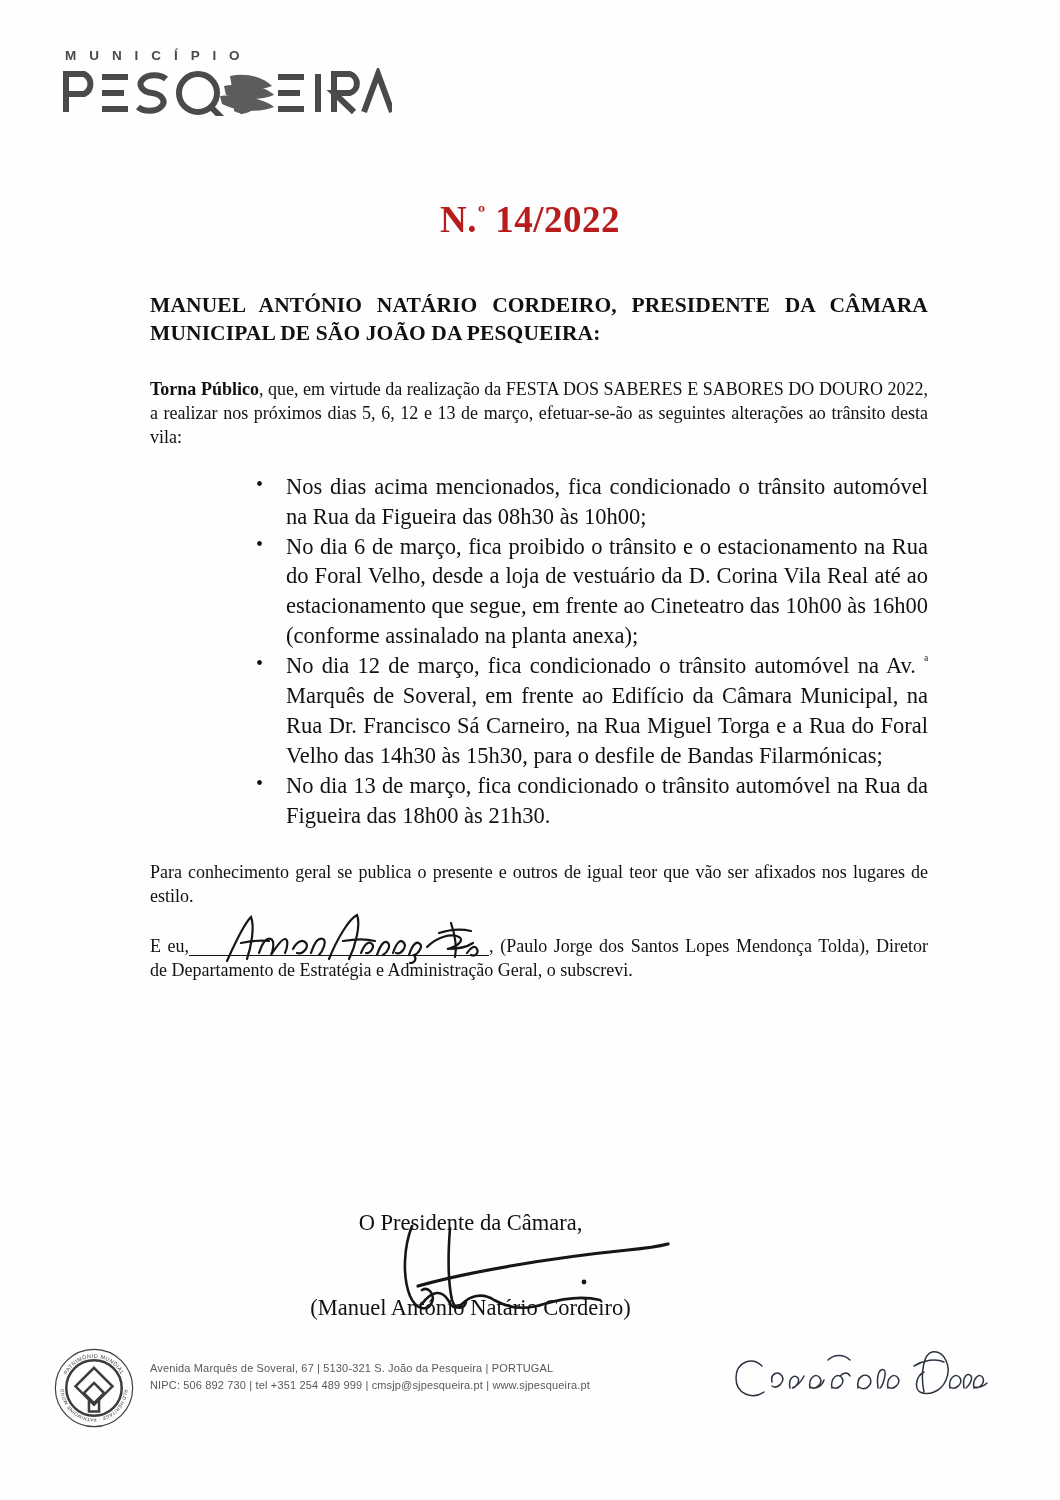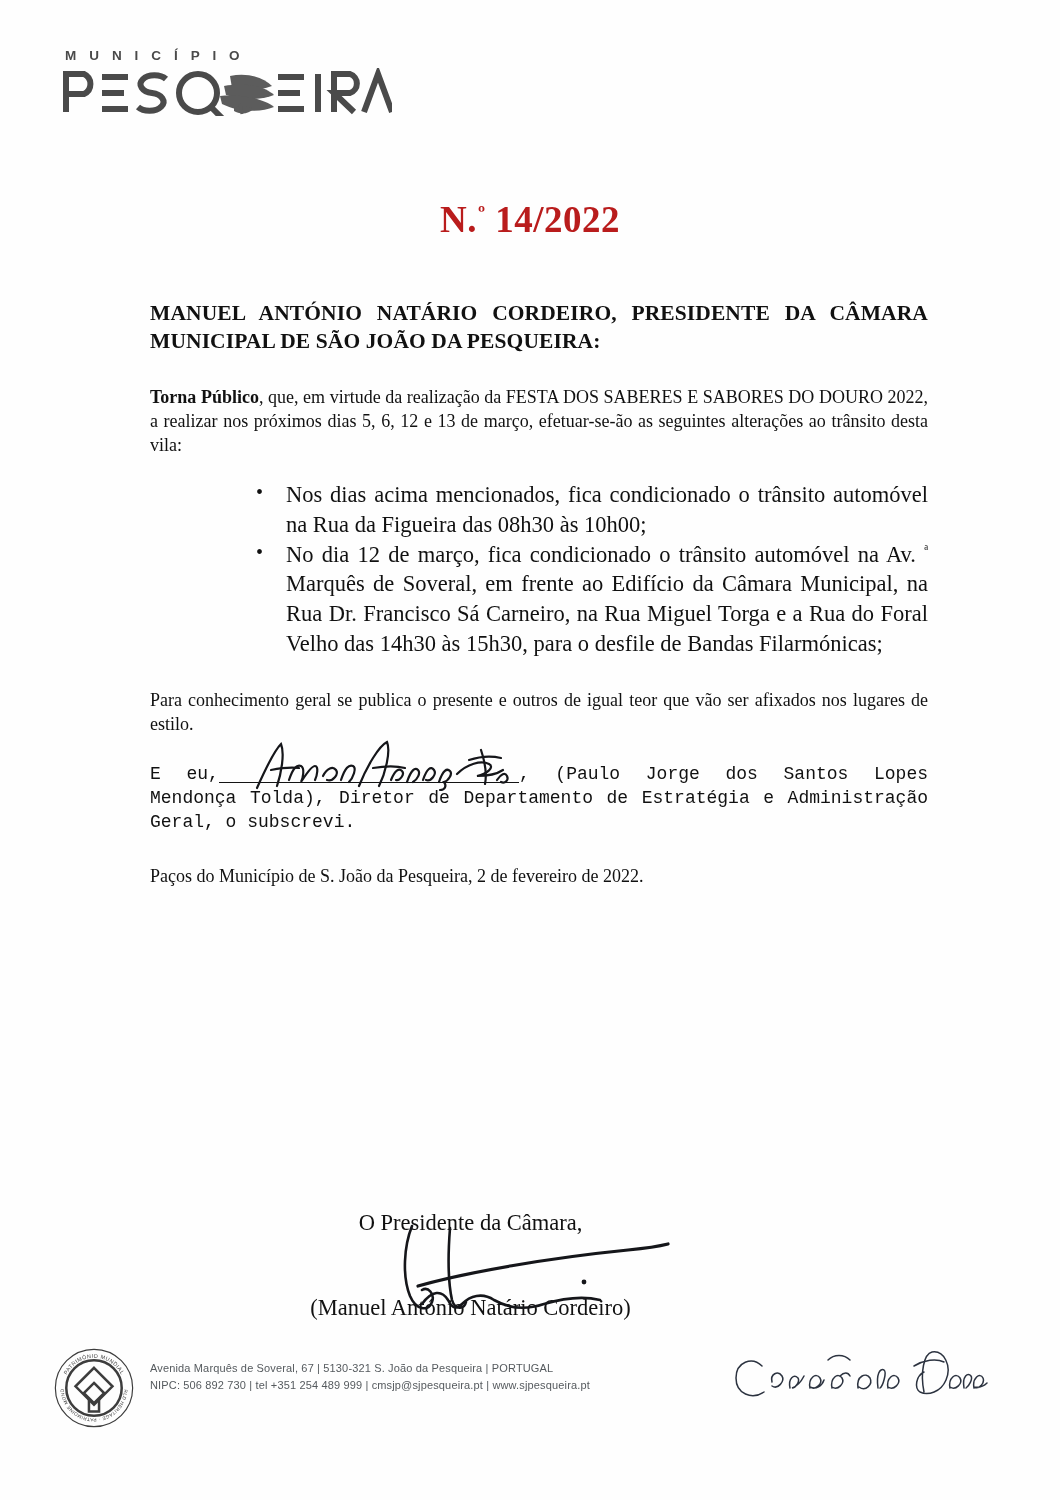--- a/index.html
+++ b/index.html
@@ -71,21 +71,21 @@
   .doc-number sup {
     font-size: 0.58em;
     vertical-align: 0.55em;
     margin-left: 1px;
   }
 
   
   .body-block {
     position: absolute;
     left: 150px;
-    top: 300px;
+    top: 292px;
     width: 778px;
   }
   p {
     margin: 0;
     text-align: justify;
     font-size: 18px;
     line-height: 1.33;
   }
   .heading-para {
     font-weight: bold;
@@ -121,21 +121,21 @@
     top: -1px;
     font-size: 20px;
     line-height: 1.33;
   }
   .sup-a {
     font-size: 0.62em;
     vertical-align: 0.52em;
   }
 
   .closing-para { margin-bottom: 26px; }
-  .subscribe-para { margin-bottom: 30px; font-family: Liberation Mono, monospace; }
+  .subscribe-para { margin-bottom: 44px; }
   .date-para { margin-bottom: 0; }
 
   
   .sig-rule {
     display: inline-block;
     width: 300px;
     border-bottom: 1.6px solid #141414;
     height: 1.05em;
     vertical-align: -0.22em;
     position: relative;
@@ -259,21 +259,23 @@
   <div class="doc-number"><span>N.</span><sup>º</sup><span> 14/2022</span></div>
 
   <div class="body-block">
 
     <p class="heading-para">MANUEL ANTÓNIO NATÁRIO CORDEIRO, PRESIDENTE DA CÂMARA MUNICIPAL DE SÃO JOÃO DA PESQUEIRA:</p>
 
     <p class="intro-para"><span class="lead">Torna Público</span><span>, que, em virtude da realização da FESTA DOS SABERES E SABORES DO DOURO 2022, a realizar nos próximos dias 5, 6, 12 e 13 de março, efetuar-se-ão as seguintes alterações ao trânsito desta vila:</span></p>
 
     <ul class="clauses">
       <li>Nos dias acima mencionados, fica condicionado o trânsito automóvel na Rua da Figueira das 08h30 às 10h00;</li>
+      <li>No dia 6 de março, fica proibido o trânsito e o estacionamento na Rua do Foral Velho, desde a loja de vestuário da D. Corina Vila Real até ao estacionamento que segue, em frente ao Cineteatro das 10h00 às 16h00 (conforme assinalado na planta anexa);</li>
       <li><span>No dia 12 de março, fica condicionado o trânsito automóvel na Av. </span><span class="sup-a">ª</span><span> Marquês de Soveral, em frente ao Edifício da Câmara Municipal, na Rua Dr. Francisco Sá Carneiro, na Rua Miguel Torga e a Rua do Foral Velho das 14h30 às 15h30, para o desfile de Bandas Filarmónicas;</span></li>
+      <li>No dia 13 de março, fica condicionado o trânsito automóvel na Rua da Figueira das 18h00 às 21h30.</li>
     </ul>
 
     <p class="closing-para">Para conhecimento geral se publica o presente e outros de igual teor que vão ser afixados nos lugares de estilo.</p>
 
     <p class="subscribe-para"><span>E eu,</span><span class="sig-rule"><svg class="sig-scrawl" viewBox="0 0 280 54" aria-hidden="true">
         <g fill="none" stroke="#15161a" stroke-width="2.2" stroke-linecap="round">
           <path d="M16 48 C24 30 34 10 40 4 C44 14 40 34 36 46"></path>
           <path d="M30 30 C40 28 50 27 58 28"></path>
           <path d="M48 40 C52 28 56 24 60 26 C64 28 62 38 60 42 C64 36 70 26 74 26 C78 26 76 36 74 40"></path>
           <path d="M82 36 C86 28 92 26 95 30 C98 34 92 42 86 40"></path>
@@ -284,21 +286,20 @@
           <path d="M166 42 C170 30 174 27 177 30 C180 33 176 40 172 42"></path>
           <path d="M182 40 C186 28 190 26 193 30 C196 34 190 42 185 40"></path>
           <path d="M198 42 C202 30 206 28 209 31 C212 34 207 41 203 42 C206 46 204 50 199 50"></path>
           <path d="M216 34 C226 24 240 20 248 24 C254 27 246 34 236 36 C246 36 256 34 262 30"></path>
           <path d="M240 10 C244 22 246 34 244 44"></path>
           <path d="M228 20 C240 16 252 16 260 18"></path>
           <path d="M256 40 C260 34 264 32 266 36 C268 40 264 44 260 42"></path>
         </g>
       </svg></span><span>, (Paulo Jorge dos Santos Lopes Mendonça Tolda), Diretor de Departamento de Estratégia e Administração Geral, o subscrevi.</span></p>
 
-    <p class="date-para">Paços do Município de S. João da Pesqueira, 2 de fevereiro de 2022.</p>
   </div>
 
   <div class="president-block">
     <div class="president-role">O Presidente da Câmara,</div>
     <svg class="president-scrawl" viewBox="0 0 300 110" aria-hidden="true">
       <g fill="none" stroke="#15161a" stroke-linecap="round">
         <path d="M14 2 C6 22 4 52 12 72 C18 86 30 88 34 78 C37 70 30 62 24 66" stroke-width="2.6"></path>
         <path d="M52 4 C50 30 50 58 54 76 C57 86 66 86 68 78" stroke-width="2.6"></path>
         <path d="M20 62 C70 48 150 34 230 26 C250 24 262 22 270 20" stroke-width="3.2"></path>
         <path d="M24 80 C34 66 44 66 50 76 C54 84 58 86 64 80 C72 72 84 68 96 76 C110 84 128 86 146 80 C166 74 186 72 202 76" stroke-width="2.6"></path>

